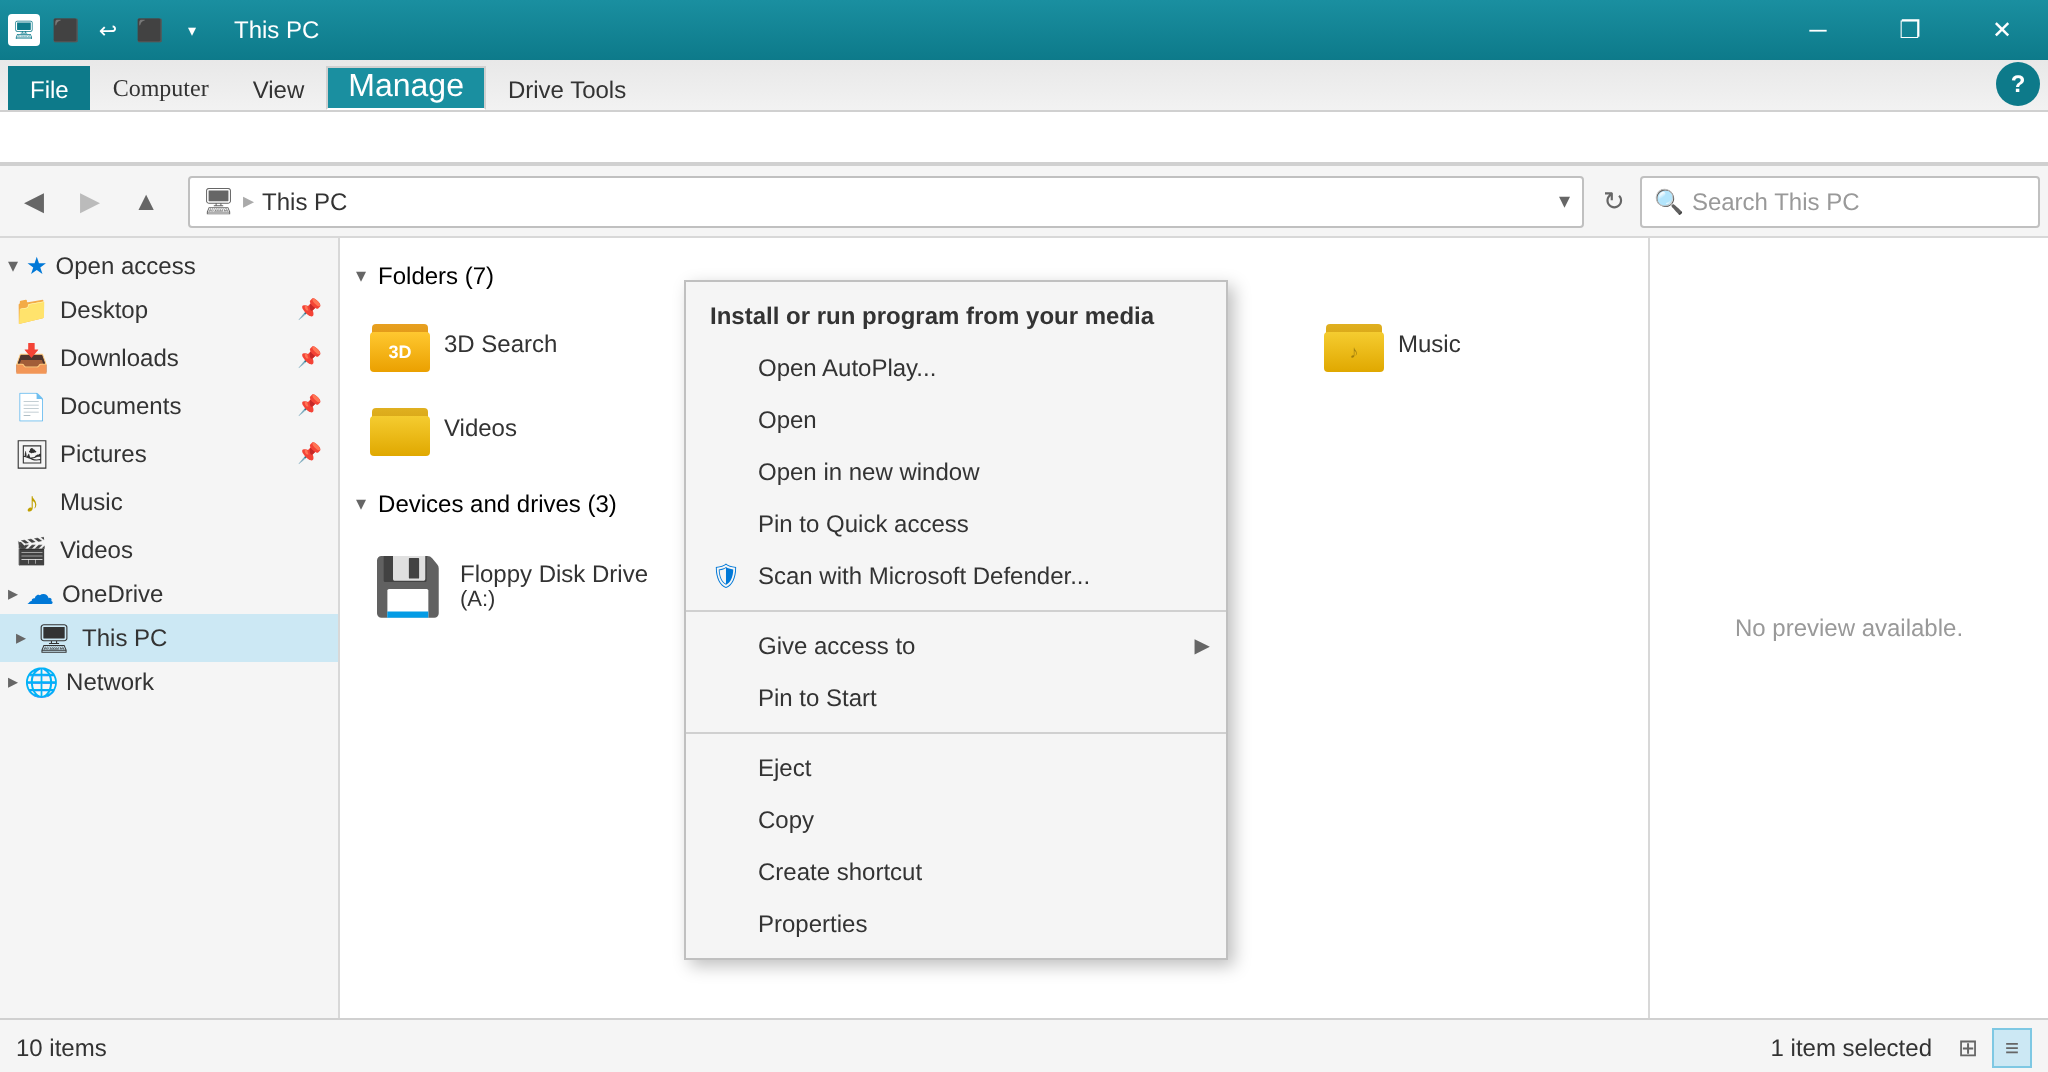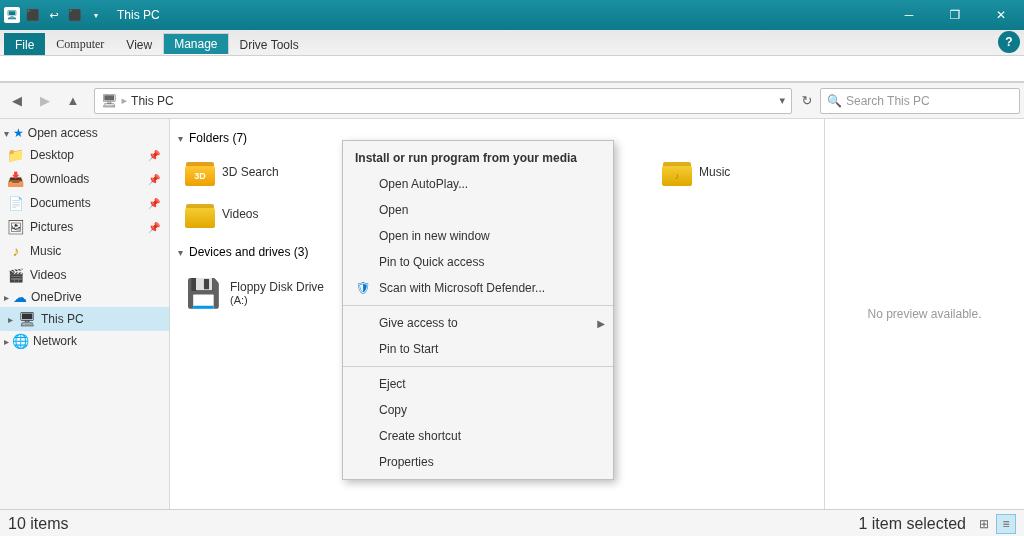--- a/index.html
+++ b/index.html
@@ -381,21 +381,21 @@
     .status-bar {
       height: 28px;
       background: #f5f5f5;
       border-top: 1px solid #d0d0d0;
       display: flex;
       align-items: center;
       padding: 0 8px;
       gap: 8px;
     }
     .status-text {
-      font-size: 16px;
+      font-size: 12px;
       color: #333;
       flex: 1;
     }
     .status-view-btns {
       display: flex;
       gap: 2px;
     }
     .view-btn {
       width: 20px; height: 20px;
       display: flex; align-items: center; justify-content: center;
@@ -437,21 +437,21 @@
     <div class="ctrl-btn close">✕</div>
   </div>
 </div>
 
 <div class="ribbon">
   <div style="display:flex; align-items:flex-end; height:26px; border-bottom:1px solid #d0d0d0; background:linear-gradient(to bottom,#e8e8e8,#f2f2f2);">
     <div class="ribbon-tab-bar" style="display:flex;align-items:flex-end;height:26px;width:100%;padding-left:4px;">
       <div class="ribbon-tab" style="background:#0d7a8a;color:#fff;border-color:#0d7a8a;padding:2px 10px;font-size:12px;height:22px;display:flex;align-items:center;">File</div>
       <div class="ribbon-tab" style="padding:2px 10px;font-size:12px;height:22px;display:flex;align-items:center;font-family:Liberation Serif, serif;">Computer</div>
       <div class="ribbon-tab" style="padding:2px 10px;font-size:12px;height:22px;display:flex;align-items:center;">View</div>
-      <div class="ribbon-tab" style="background:#1a8fa0;color:#fff;border:1px solid #d0d0d0;border-bottom:1px solid #fff;padding:2px 10px;font-size:12px;height:22px;display:flex;align-items:center;">Manage</div>
+      <div class="ribbon-tab" style="background:#1a8fa0;color:#fff;border:1px solid #d0d0d0;border-bottom:1px solid #fff;padding:2px 10px;font-size:16px;height:22px;display:flex;align-items:center;">Manage</div>
       <div class="ribbon-tab" style="padding:2px 10px;font-size:12px;height:22px;display:flex;align-items:center;">Drive Tools</div>
       <div style="flex:1;"></div>
       <div class="help-btn" style="margin-bottom:2px;margin-right:4px;">?</div>
     </div>
   </div>
 
   <div style="height:26px;background:#fff;border-bottom:1px solid #d0d0d0;"></div>
 </div>
 
 <div class="nav-bar">

